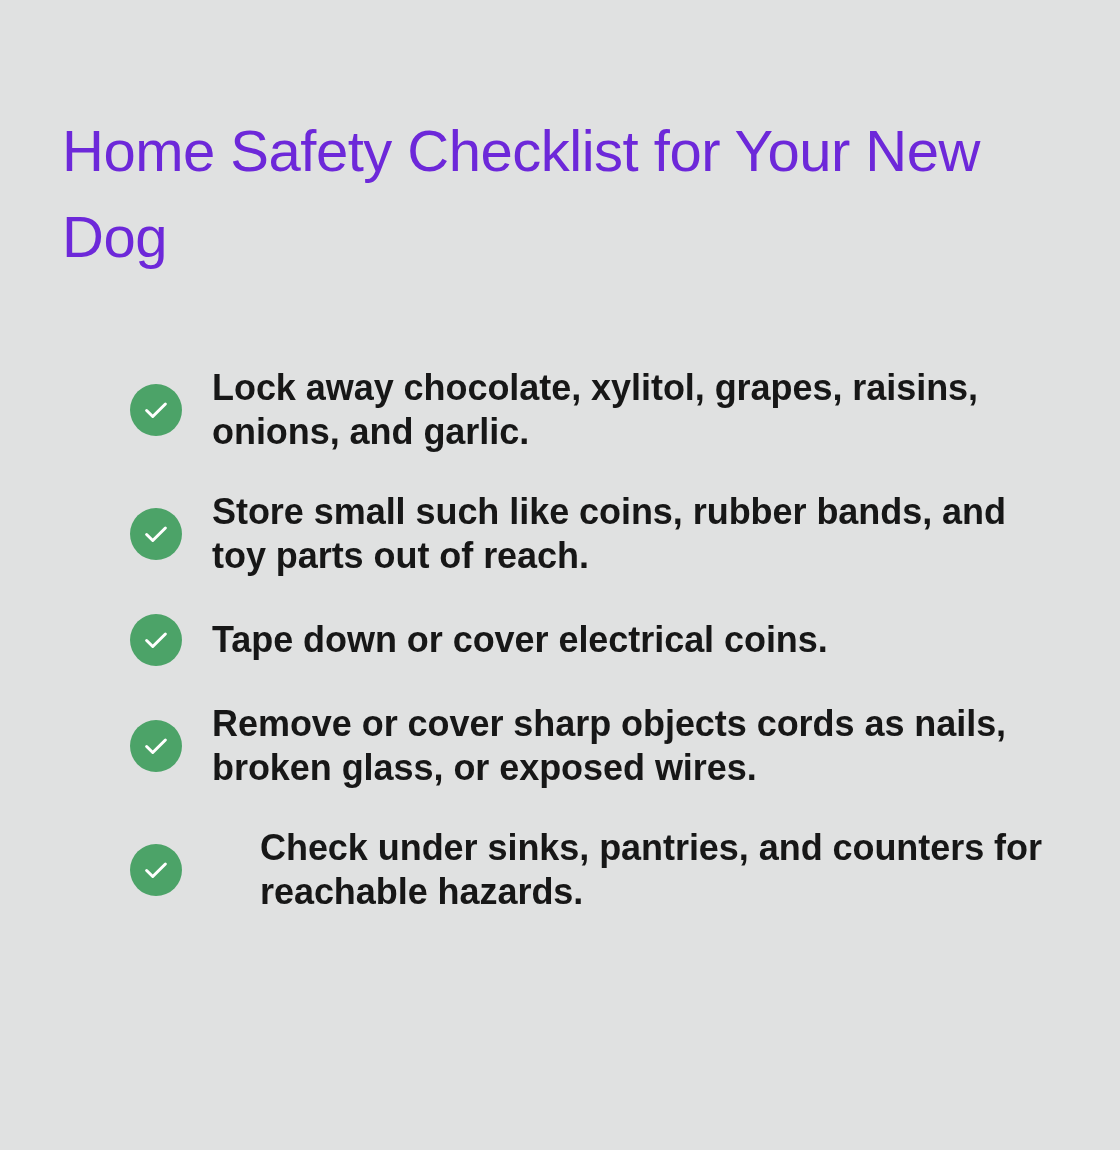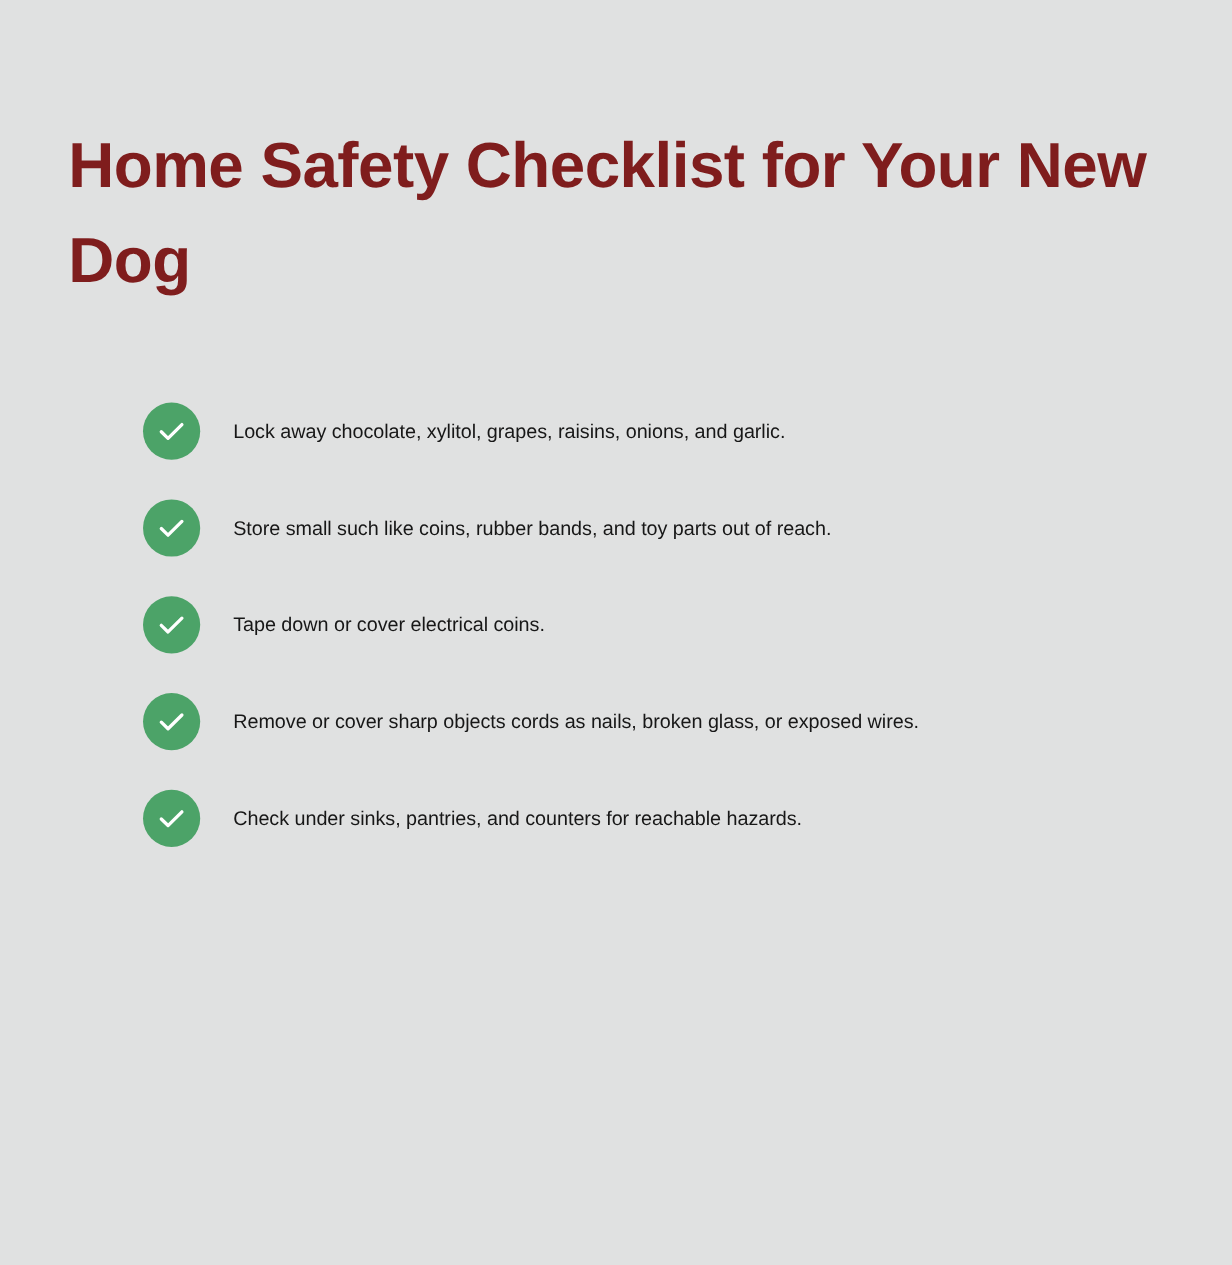--- a/index.html
+++ b/index.html
@@ -21,64 +21,65 @@
     box-sizing: border-box;
   }
   .page-title {
     position: absolute;
     left: 62px;
     top: 108px;
     width: 1000px;
     margin: 0;
     font-size: 58px;
     line-height: 86px;
-    font-weight: 700;
+    font-weight: 400;
     letter-spacing: -0.5px;
-    color: #7f1d1d;
+    color: #6d28d9;
     white-space: pre-line;
   }
   .checklist {
     position: absolute;
     left: 130px;
     top: 366px;
     width: 930px;
     list-style: none;
     margin: 0;
     padding: 0;
   }
   .checklist-item {
     display: flex;
     align-items: center;
     margin-bottom: 36px;
   }
   .checklist-item:last-child {
     margin-bottom: 0;
+    gap: 48px;
   }
   .check-badge {
     flex: 0 0 auto;
     width: 52px;
     height: 52px;
     border-radius: 50%;
     background: #4ca368;
     display: flex;
     align-items: center;
     justify-content: center;
     margin-right: 30px;
   }
   .check-badge svg {
     display: block;
     width: 30px;
     height: 30px;
   }
   .item-text {
     flex: 1 1 auto;
-    font-size: 18px;
+    font-size: 36px;
     line-height: 44px;
     color: #171717;
-    font-weight: 400;
+    font-weight: 700;
     letter-spacing: -0.05px;
     max-width: 840px;
   }
 </style>
 </head>
 <body>
 
 <div class="page">
 
   <h1 class="page-title">Home Safety Checklist for Your New Dog</h1>

